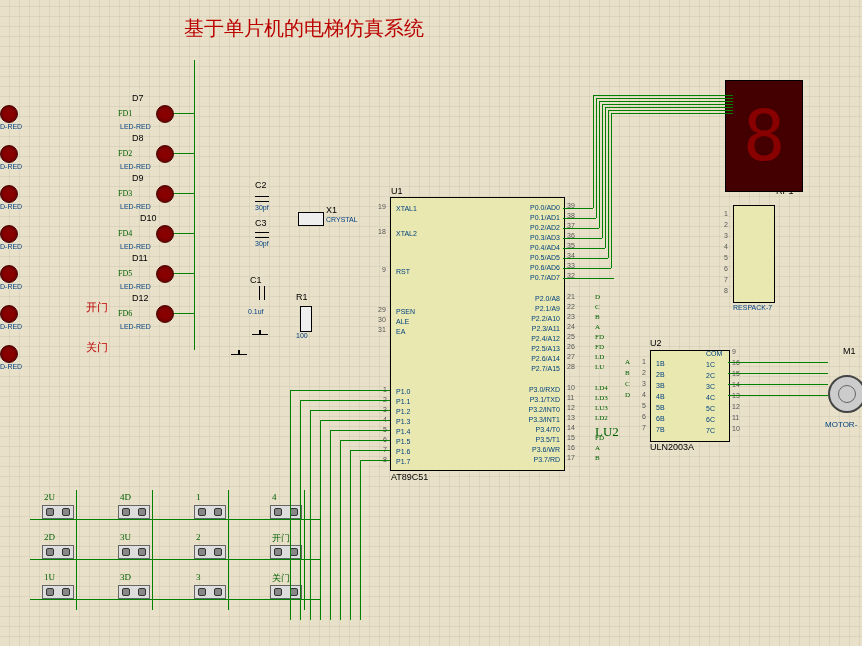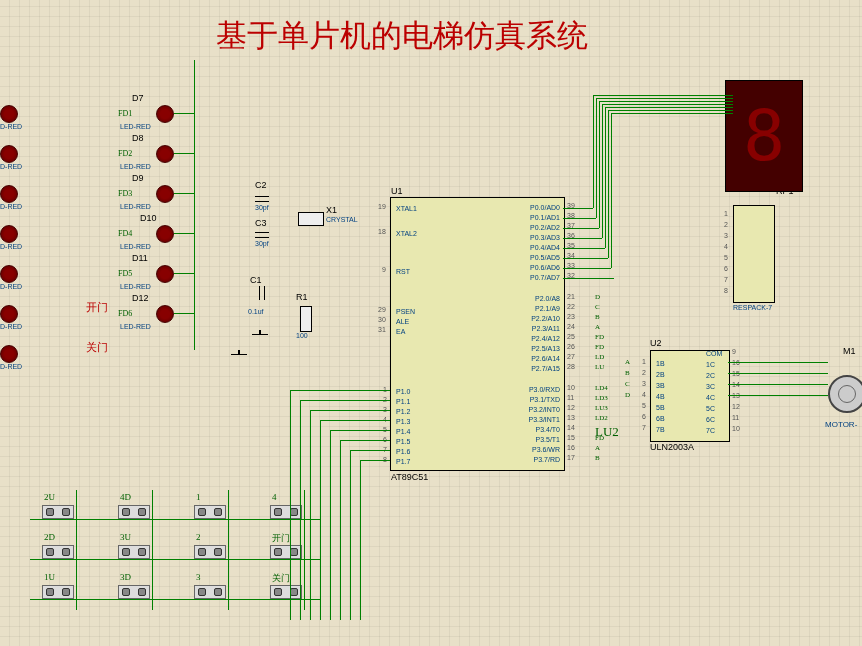--- a/index.html
+++ b/index.html
@@ -1,17 +1,17 @@
 <!DOCTYPE html>
 <html><head>
 <meta charset="utf-8">
 <style>
 body{margin:0;background:#e8e0c8;font-family:Arial,sans-serif;position:relative;width:862px;height:646px;overflow:hidden}
 .grid{position:absolute;inset:0;background-image:repeating-linear-gradient(0deg,transparent,transparent 9px,rgba(0,0,0,0.05) 9px,rgba(0,0,0,0.05) 10px),repeating-linear-gradient(90deg,transparent,transparent 9px,rgba(0,0,0,0.05) 9px,rgba(0,0,0,0.05) 10px)}
-.title{position:absolute;top:15px;left:216px;color:#b00;font-size:31px;font-family:SimSun,serif}
+.title{position:absolute;top:15px;left:184px;color:#b00;font-size:20px;font-family:SimSun,serif}
 .chip{position:absolute;background:#e8e8b0;border:1px solid #000;font-size:8px}
 .chip-main{left:390px;top:197px;width:173px;height:272px}
 .chip-small{left:650px;top:350px;width:78px;height:90px;background:#e8e8b0}
 .pin-label{position:absolute;font-size:7px;color:#004080}
 .pin-num{position:absolute;font-size:7px;color:#555}
 .led{position:absolute;width:16px;height:16px;border-radius:50%;background:radial-gradient(circle,#800 40%,#500);border:1px solid #400}
 .comp-label{position:absolute;font-size:9px;color:#004080}
 .ref-label{position:absolute;font-size:9px;color:#000}
 .wire-g{position:absolute;background:#008000}
 .btn{position:absolute;width:30px;height:12px;border:1px solid #666;background:#ddd}

